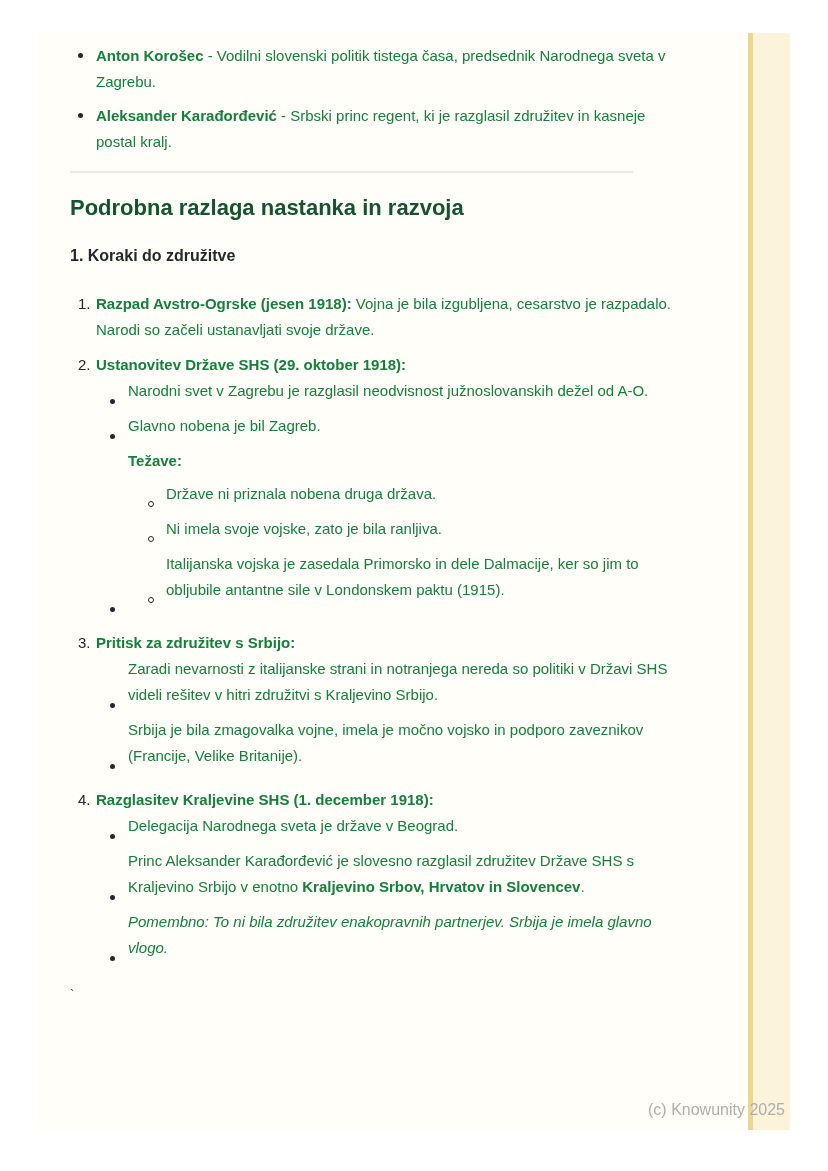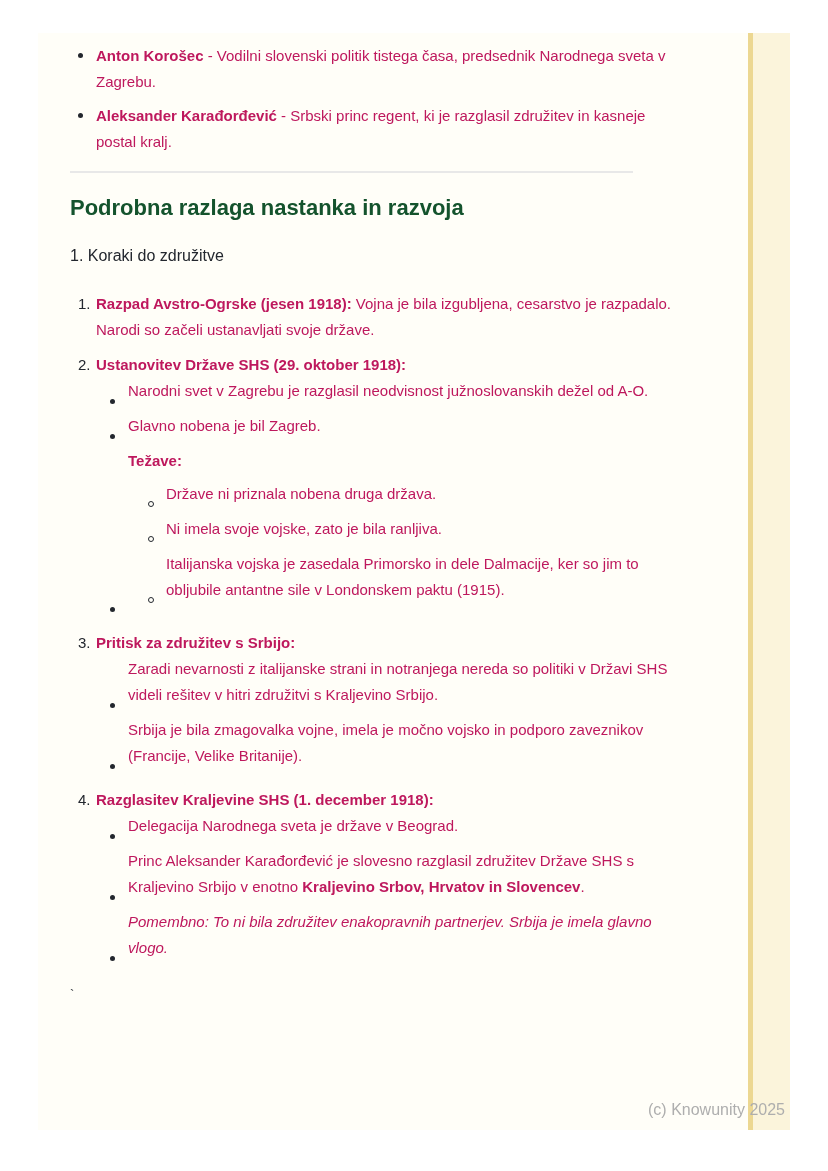--- a/index.html
+++ b/index.html
@@ -23,21 +23,21 @@
     left: 710px;
     width: 42px;
     background: #fbf4db;
     border-left: 5px solid #ecd791;
   }
   .content {
     position: absolute;
     left: 32px; top: 10px;
     width: 610px;
   }
-  .txt { font-size: 15px; line-height: 26px; color: #be185d; }
+  .txt { font-size: 15px; line-height: 26px; color: #15803d; }
   b { font-weight: bold; }
   .italic { font-style: italic; }
 
   
   .li { display: flex; margin-bottom: 8px; }
   .m  { flex: none; width: 18px; margin-left: 8px; padding-top: 10px; }
   .dot  { display: block; width: 5px; height: 5px; border-radius: 50%; background: #23272e; }
   .ring { display: block; width: 6px; height: 6px; border-radius: 50%; border: 1.5px solid #23272e; background: transparent; }
   .li-body { flex: 1; min-width: 0; }
 
@@ -51,21 +51,21 @@
     margin-top: 20px;
     font-size: 22px;
     line-height: 30px;
     font-weight: bold;
     color: #14532d;
   }
   .subheading {
     margin-top: 22px;
     font-size: 16px;
     line-height: 22px;
-    font-weight: normal;
+    font-weight: bold;
   }
   .olist { margin-top: 24px; }
   .oli { display: flex; margin-bottom: 9px; }
   .num { flex: none; width: 18px; margin-left: 8px; font-size: 15px; line-height: 26px; }
   .sub { margin-top: 0; }
   .sub .li { margin-bottom: 9px; align-items: flex-end; }
   .sub .li .m { margin-left: 14px; }
   .sub2 { margin-top: 7px; }
   .sub2 .li .m { margin-left: 20px; }
 

